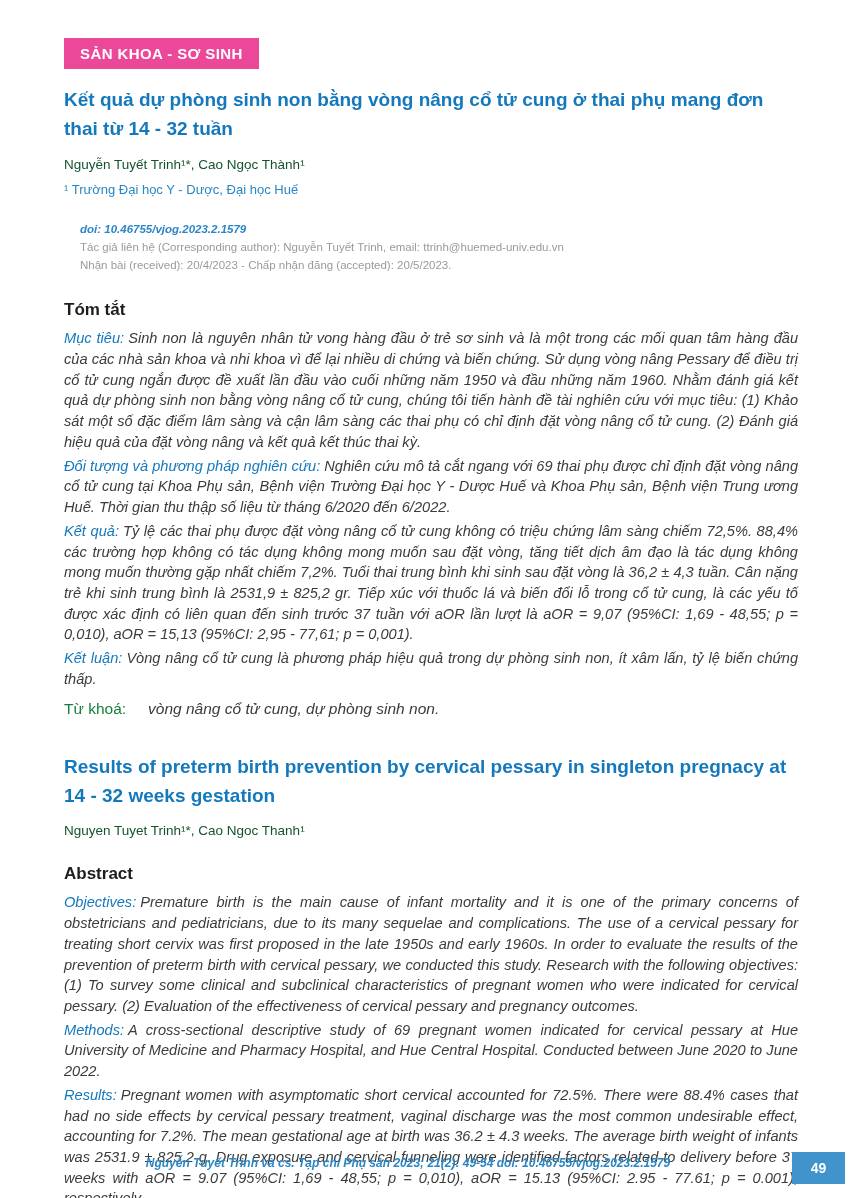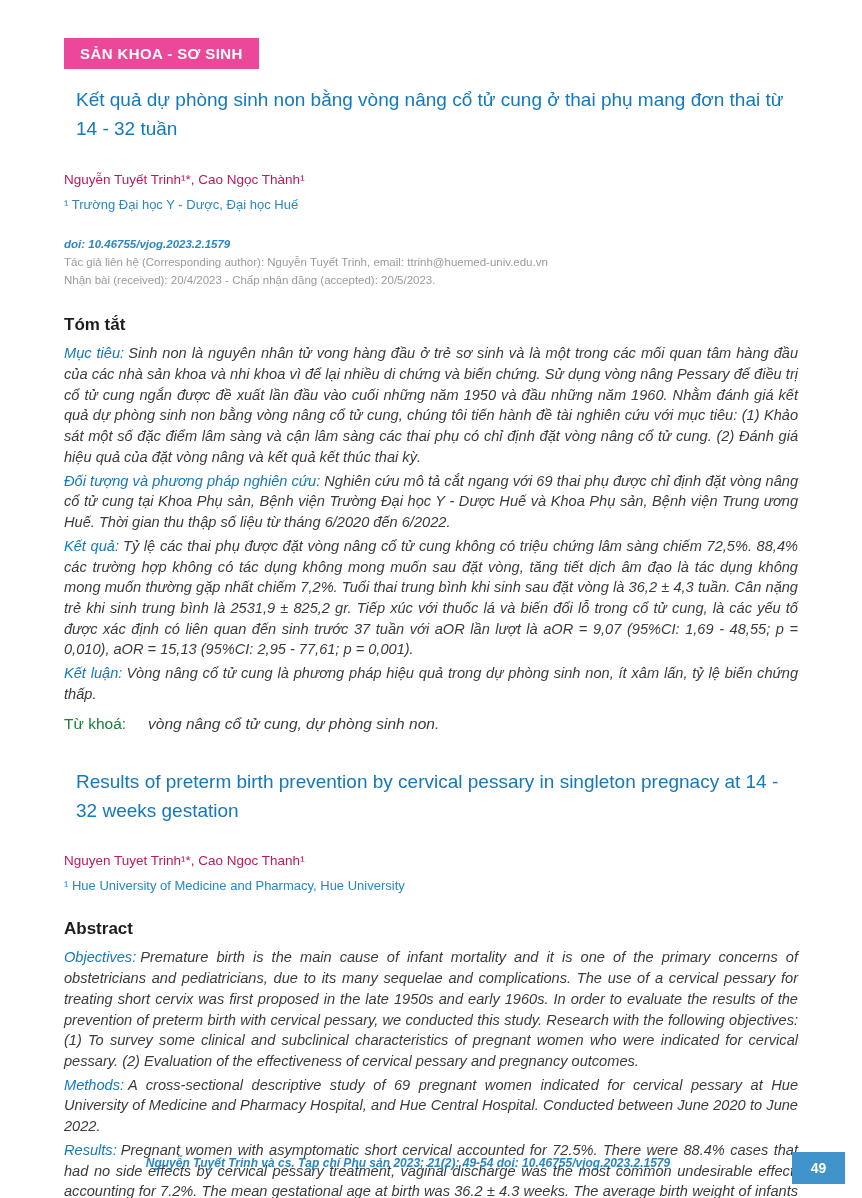--- a/index.html
+++ b/index.html
@@ -15,30 +15,30 @@
   .content { padding:38px 64px 0 64px; }
 
   .badge {
     display:inline-block;
     background:#ec4899; color:#ffffff;
     font-weight:bold; font-size:15px;
     padding:7px 16px; letter-spacing:0.4px;
   }
 
   .title-vi, .title-en {
-    color:#1478bd; font-weight:normal;
+    color:#1478bd; font-weight:bold;
     font-size:19px; line-height:1.55;
-    margin:16px 0 6px 12px;
+    margin:16px 0 6px 0;
   }
   .title-en { margin-top:34px; }
 
-  .authors { color:#be185d; font-size:13.5px; margin-top:28px; }
+  .authors { color:#14532d; font-size:13.5px; margin-top:13px; }
   .affil   { color:#2a86c5; font-size:13px; margin-top:10px; }
 
-  .meta { margin-top:24px; font-size:11.5px; line-height:1.55; }
+  .meta { margin-top:24px; font-size:11.5px; line-height:1.55;margin-left:16px; }
   .doi  { color:#2a86c5; font-style:italic; font-weight:bold; }
   .gray { color:#9a9a9a; }
 
   .section-heading {
     font-size:17px; font-weight:bold; color:#1d1d1d;
     margin:26px 0 8px 0;
   }
 
   .para {
     font-size:14.6px; font-style:italic;
@@ -102,21 +102,20 @@
       <span class="lead">Kết luận:</span><span>Vòng nâng cổ tử cung là phương pháp hiệu quả trong dự phòng sinh non, ít xâm lấn, tỷ lệ biến chứng thấp.</span>
     </p>
 
     <div class="kw-row">
       <span class="kw-label-vi">Từ khoá:</span><span class="kw-text">vòng nâng cổ tử cung, dự phòng sinh non.</span>
     </div>
 
     <h1 class="title-en">Results of preterm birth prevention by cervical pessary in singleton pregnacy at 14 - 32 weeks gestation</h1>
 
     <div class="authors">Nguyen Tuyet Trinh¹*, Cao Ngoc Thanh¹</div>
-    <div class="affil">¹ Hue University of Medicine and Pharmacy, Hue University</div>
 
     <h2 class="section-heading">Abstract</h2>
 
     <p class="para">
       <span class="lead">Objectives:</span><span>Premature birth is the main cause of infant mortality and it is one of the primary concerns of obstetricians and pediatricians, due to its many sequelae and complications. The use of a cervical pessary for treating short cervix was first proposed in the late 1950s and early 1960s. In order to evaluate the results of the prevention of preterm birth with cervical pessary, we conducted this study. Research with the following objectives: (1) To survey some clinical and subclinical characteristics of pregnant women who were indicated for cervical pessary. (2) Evaluation of the effectiveness of cervical pessary and pregnancy outcomes.</span>
     </p>
     <p class="para">
       <span class="lead">Methods:</span><span>A cross-sectional descriptive study of 69 pregnant women indicated for cervical pessary at Hue University of Medicine and Pharmacy Hospital, and Hue Central Hospital. Conducted between June 2020 to June 2022.</span>
     </p>
     <p class="para">

